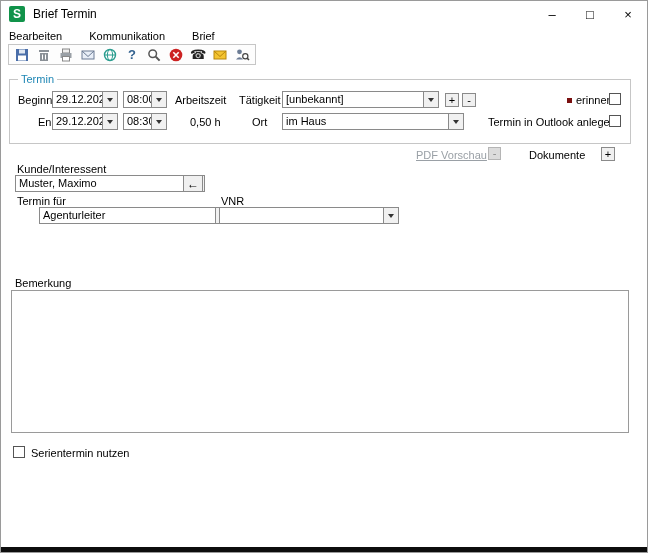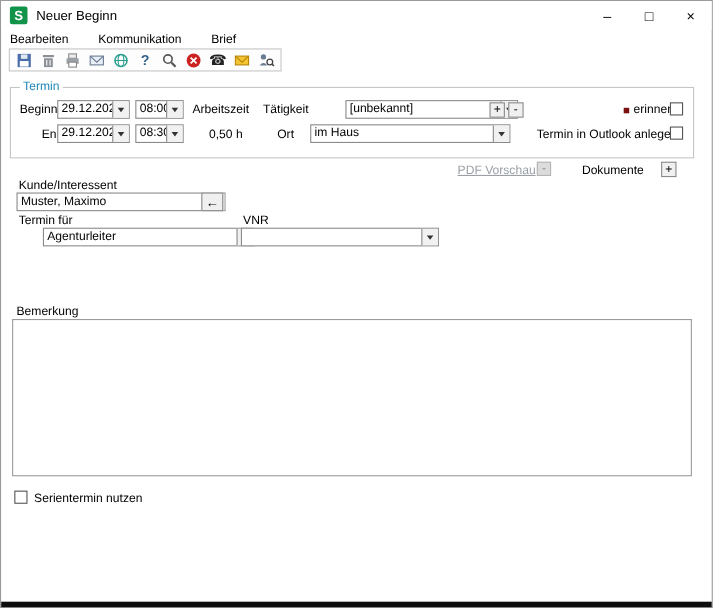--- a/index.html
+++ b/index.html
@@ -52,21 +52,21 @@
                   border:1px solid #9a9a9a; resize:none; font-family:"Liberation Sans","DejaVu Sans",sans-serif; font-size:11px; padding:3px; }
   .bottom-bar { position:absolute; left:0; top:546px; width:648px; height:7px; background:#0d0d0d; }
 </style>
 </head>
 <body>
 
 <div class="window">
 
   <div class="titlebar">
     <div class="logo">S</div>
-    <div class="title">Neuer Beginn</div>
+    <div class="title">Brief Termin</div>
     <div class="win-btns">
       <div class="win-btn">–</div>
       <div class="win-btn">□</div>
       <div class="win-btn">×</div>
     </div>
   </div>
 
   <div class="menubar">
     <span class="menu-item">Bearbeiten</span>
     <span class="menu-item">Kommunikation</span>
@@ -150,21 +150,21 @@
     <div class="abs combo" style="left:42px; top:11px; width:66px;">
       <span class="val">29.12.2021</span>
       <span class="arrow-box"></span>
     </div>
     <div class="abs combo" style="left:113px; top:11px; width:44px;">
       <span class="val">08:00</span>
       <span class="arrow-box"></span>
     </div>
     <span class="abs lbl" style="left:165px; top:14px;">Arbeitszeit</span>
     <span class="abs lbl" style="left:229px; top:14px;">Tätigkeit</span>
-    <div class="abs combo" style="left:272px; top:11px; width:157px;margin-left:32px;">
+    <div class="abs combo" style="left:272px; top:11px; width:157px;">
       <span class="val">[unbekannt]</span>
       <span class="arrow-box"></span>
     </div>
     <div class="abs sq-btn" style="left:435px; top:13px;">+</div>
     <div class="abs sq-btn" style="left:452px; top:13px;">-</div>
     <span class="abs bullet" style="left:557px; top:18px;"></span>
     <span class="abs lbl" style="left:566px; top:14px;">erinnern</span>
     <span class="abs checkbox" style="left:599px; top:13px;"></span>
 
     <span class="abs lbl" style="left:8px; top:36px;padding-left:20px;">Ende</span>

